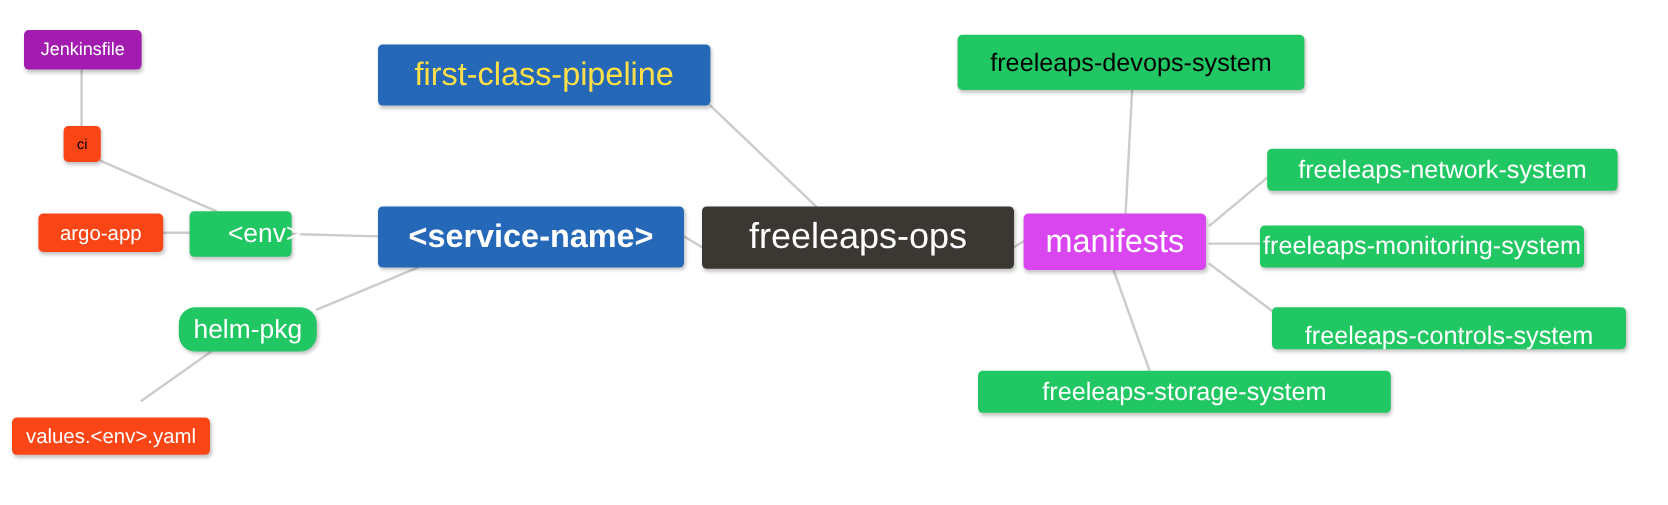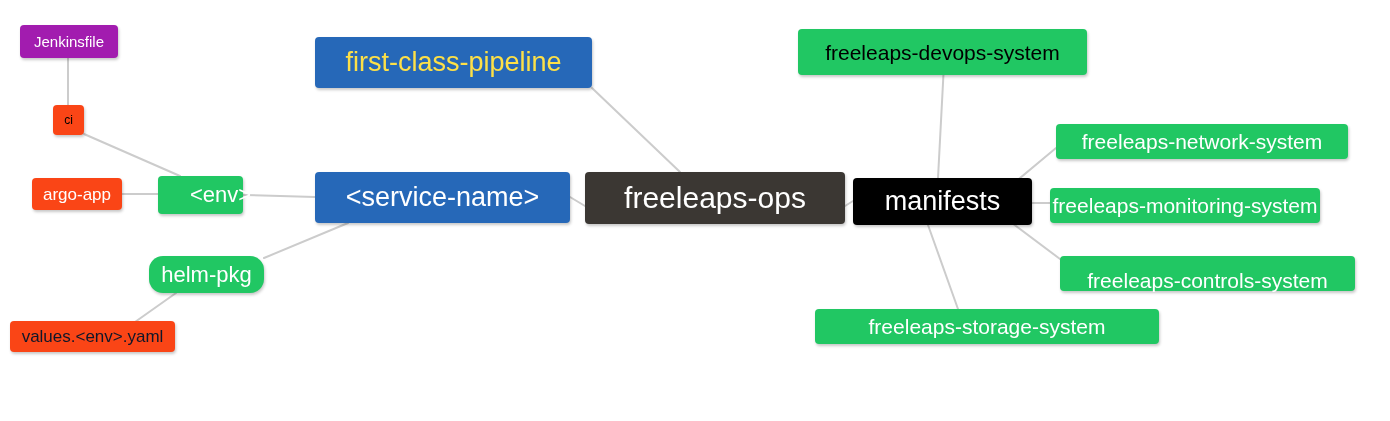--- a/index.html
+++ b/index.html
@@ -58,27 +58,27 @@
       <path d="M 938,178 L 944,64" stroke="#cccccc" stroke-width="2" fill="none" stroke-linecap="round"></path>
       <path d="M 1008,188 L 1056,148" stroke="#cccccc" stroke-width="2" fill="none" stroke-linecap="round"></path>
       <path d="M 1008,203 L 1050,203" stroke="#cccccc" stroke-width="2" fill="none" stroke-linecap="round"></path>
       <path d="M 1008,220 L 1060,259" stroke="#cccccc" stroke-width="2" fill="none" stroke-linecap="round"></path>
       <path d="M 928,225 L 958,309" stroke="#cccccc" stroke-width="2" fill="none" stroke-linecap="round"></path>
     </svg>
   <div id="node-layer">
       <div class="node" style="left: 585px; top: 172px; width: 260px; height: 52px; background: rgb(59, 55, 51); color: rgb(255, 255, 255); font-size: 30px;">
         <span class="node-label">freeleaps-ops</span>
       </div>
-      <div class="node" style="left: 315px; top: 172px; width: 255px; height: 51px; background: rgb(38, 104, 184); color: rgb(255, 255, 255); font-size: 27px;">
+      <div class="node" style="left: 315px; top: 172px; width: 255px; height: 51px; background: rgb(38, 104, 184); color: rgb(255, 255, 255); font-size: 27px; font-weight: bold;">
         <span class="node-label">&lt;service-name&gt;</span>
       </div>
       <div class="node" style="left: 315px; top: 37px; width: 277px; height: 51px; background: rgb(38, 104, 184); color: #fde047; font-size: 27px;">
         <span class="node-label">first-class-pipeline</span>
       </div>
-      <div class="node" style="left: 853px; top: 178px; width: 179px; height: 47px; background: #000000; color: rgb(255, 255, 255); font-size: 27px;">
+      <div class="node" style="left: 853px; top: 178px; width: 152px; height: 47px; background: #d946ef; color: rgb(255, 255, 255); font-size: 27px;">
         <span class="node-label">manifests</span>
       </div>
       <div class="node" style="left: 158px; top: 176px; width: 85px; height: 38px; background: rgb(33, 199, 99); color: rgb(255, 255, 255); font-size: 22px; padding-left: 40px;">
         <span class="node-label">&lt;env&gt;</span>
       </div>
       <div class="node" style="left: 149px; top: 256px; width: 115px; height: 37px; background: rgb(33, 199, 99); color: rgb(255, 255, 255); font-size: 22px; border-radius: 14px;">
         <span class="node-label">helm-pkg</span>
       </div>
       <div class="node" style="left: 798px; top: 29px; width: 289px; height: 46px; background: rgb(33, 199, 99); color: #000000; font-size: 21px;">
         <span class="node-label">freeleaps-devops-system</span>
@@ -94,20 +94,20 @@
       </div>
       <div class="node" style="left: 815px; top: 309px; width: 344px; height: 35px; background: rgb(33, 199, 99); color: rgb(255, 255, 255); font-size: 21px;">
         <span class="node-label">freeleaps-storage-system</span>
       </div>
       <div class="node" style="left: 20px; top: 25px; width: 98px; height: 33px; background: #a21caf; color: rgb(255, 255, 255); font-size: 15px;">
         <span class="node-label">Jenkinsfile</span>
       </div>
       <div class="node" style="left: 53px; top: 105px; width: 31px; height: 30px; background: rgb(250, 69, 22); color: #000000; font-size: 12px;">
         <span class="node-label">ci</span>
       </div>
-      <div class="node" style="left: 32px; top: 178px; width: 90px; height: 32px; background: rgb(250, 69, 22); color: rgb(255, 255, 255); font-size: 17px;">
+      <div class="node" style="left: 32px; top: 178px; width: 104px; height: 32px; background: rgb(250, 69, 22); color: rgb(255, 255, 255); font-size: 17px;">
         <span class="node-label">argo-app</span>
       </div>
-      <div class="node" style="left: 10px; top: 321px; width: 165px; height: 31px; background: rgb(250, 69, 22); color: #0f172a; font-size: 17px; align-items: center;">
+      <div class="node" style="left: 10px; top: 348px; width: 165px; height: 31px; background: rgb(250, 69, 22); color: #ffffff; font-size: 17px; align-items: center;">
         <span class="node-label">values.&lt;env&gt;.yaml</span>
       </div>
     </div>
 </div>
 
 </body></html>

